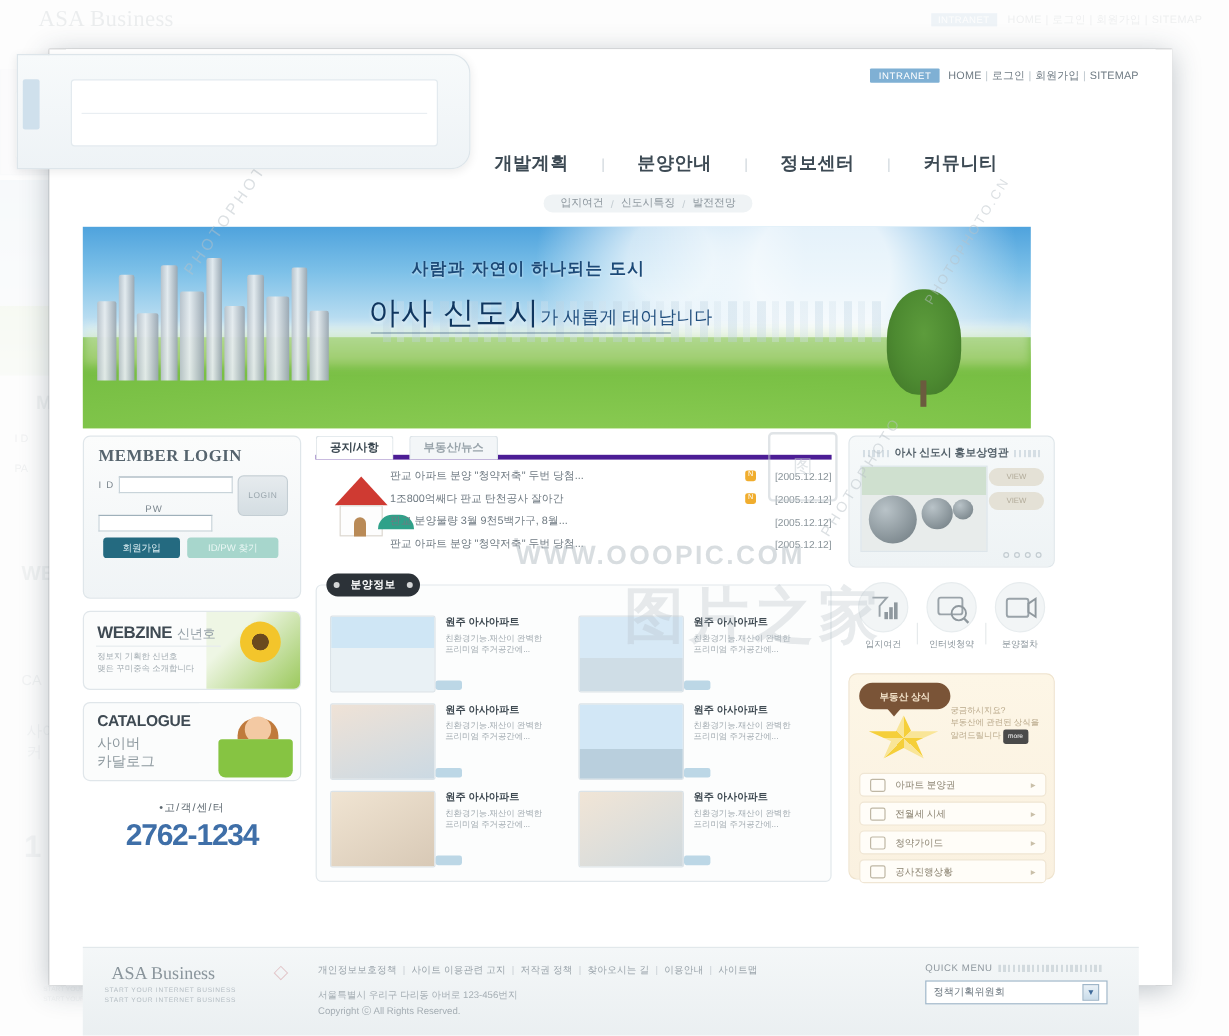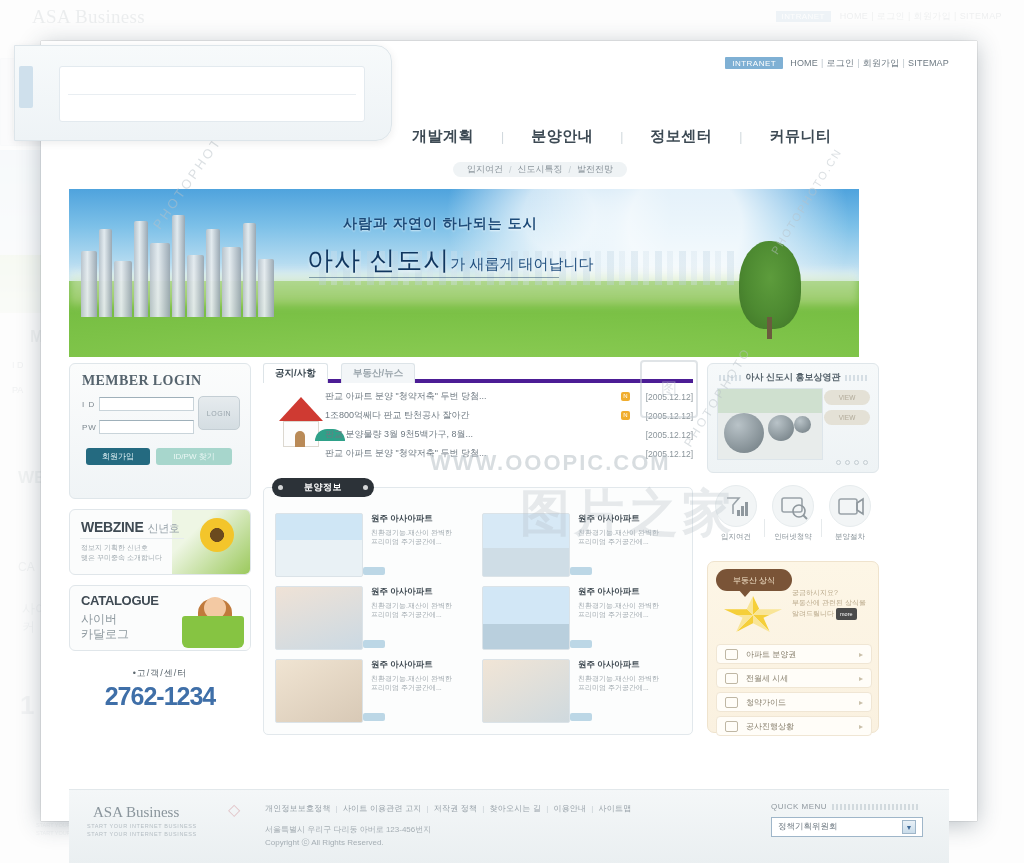--- a/index.html
+++ b/index.html
@@ -137,21 +137,21 @@
   .na-door{position:absolute;left:26px;top:36px;width:10px;height:16px;background:#b98a57;border-radius:5px 5px 0 0;}
   .na-green{position:absolute;left:46px;top:34px;width:30px;height:12px;background:#2fa189;border-radius:12px 12px 0 0;}
   .notice-list{ position:absolute; left:62px; top:4px; width:368px;}
   .n-row{ display:flex; align-items:center; height:19px; font-size:9px; color:#6f7a82;}
   .n-title{ flex:1; white-space:nowrap; overflow:hidden; text-overflow:ellipsis;}
   .n-new{ display:inline-block; width:9px; height:9px; background:#f0ad2e; color:#fff; font-size:6px; line-height:9px; text-align:center; border-radius:2px; margin:0 5px;}
   .n-date{ width:58px; text-align:right; font-size:8.5px; color:#8b959b;}
 
   
   .bun{ position:relative; margin-top:12px; border:1px solid #e2e8ec; border-radius:5px; background:#fcfdfd; height:248px;}
-  .bun-tag{ position:absolute; left:8px; top:-10px; background:#2c3238; color:#fff; font-size:9px; font-weight:bold; padding:3px 32px; border-radius:11px; letter-spacing:.5px;}
+  .bun-tag{ position:absolute; left:8px; top:-10px; background:#2c3238; color:#fff; font-size:9px; font-weight:bold; padding:3px 20px; border-radius:11px; letter-spacing:.5px;}
   .bun-tag:before,.bun-tag:after{content:"";position:absolute;top:7px;width:5px;height:5px;border-radius:50%;background:#fff;opacity:.8;}
   .bun-tag:before{left:6px;} .bun-tag:after{right:6px;}
   .bun-grid{ position:absolute; left:7px; top:22px; width:414px; display:flex; flex-wrap:wrap;}
   .bcard{ width:207px; height:73px; display:flex; padding:3px 4px;}
   .bc-img{ width:88px; height:64px; border:1px solid #dbe3e8; border-radius:2px;}
   .bc-txt{ flex:1; padding-left:8px; position:relative;}
   .bc-t{ font-size:8.5px; font-weight:bold; color:#3f4a52;}
   .bc-d{ font-size:7px; color:#a2abb1; line-height:9px; margin-top:3px;}
   .bc-more{ position:absolute; left:0; bottom:5px; width:22px; height:8px; background:#bcd7e6; border-radius:2px;}
   .im1{background:linear-gradient(180deg,#cfe6f5 0 42%, #e9f1f5 42% 100%);}
@@ -171,21 +171,21 @@
   .vod-dots{ position:absolute; right:10px; bottom:7px; display:flex; gap:4px;}
   .vod-dots i{ width:5px; height:5px; border:1px solid #c3ccd1; border-radius:50%; display:block;}
 
   .icons3{ position:relative; margin-top:12px; height:66px; display:flex; justify-content:space-between; padding:0 4px;}
   .ic{ width:50px; text-align:center;}
   .ic-c{ width:42px; height:42px; margin:0 auto; border-radius:50%; background:#f2f5f6; border:1px solid #e7ecee; position:relative;}
   .ic-l{ font-size:7.5px; color:#8a949b; margin-top:5px;}
   .ic-sep{ width:1px; height:18px; background:#e6eaec; margin-top:34px;}
 
   .estate{ position:relative; margin-top:10px; width:172px; height:172px; background:linear-gradient(180deg,#fdf6e6,#faf1e0); border:1px solid #efe3cd; border-radius:7px;}
-  .es-bubble{ position:absolute; left:8px; top:7px; width:76px; height:22px; background:#7a5437; border-radius:11px; color:#f3e2c9; font-size:8px; font-weight:normal; display:flex;align-items:center;justify-content:center;}
+  .es-bubble{ position:absolute; left:8px; top:7px; width:76px; height:22px; background:#7a5437; border-radius:11px; color:#f3e2c9; font-size:8px; font-weight:bold; display:flex;align-items:center;justify-content:center;}
   .es-bubble:after{content:"";position:absolute;left:22px;bottom:-6px;border-left:7px solid transparent;border-right:7px solid transparent;border-top:8px solid #7a5437;}
   .es-star{ position:absolute; left:16px; top:34px; width:58px; height:38px; background:
       conic-gradient(from 0deg, #f5cf3a 0 12%, #f9e597 12% 25%, #f5cf3a 25% 37%, #f9e597 37% 50%, #f5cf3a 50% 62%, #f9e597 62% 75%, #f5cf3a 75% 87%, #f9e597 87% 100%);
       clip-path: polygon(50% 0,61% 35%,100% 35%,68% 57%,79% 95%,50% 72%,21% 95%,32% 57%,0 35%,39% 35%); }
   .es-desc{ position:absolute; left:84px; top:26px; width:82px; font-size:7px; color:#b9a98b; line-height:10px;}
   .es-more{ display:inline-block; background:#4a4a4a; color:#fff; font-size:5.5px; padding:1px 4px; border-radius:2px; margin-left:2px;}
   .es-list{ position:absolute; left:8px; top:82px; width:156px;}
   .es-row{ height:20px; margin-bottom:4px; background:#fffdf8; border:1px solid #f0e6d4; border-radius:4px; display:flex; align-items:center; padding:0 8px; font-size:8px; color:#8b8371;}
   .es-ico{ width:13px; height:11px; border:1px solid #bfb7a4; border-radius:2px; margin-right:8px;}
   .es-arrow{ margin-left:auto; color:#c9bfa8; font-size:8px;}
@@ -303,21 +303,21 @@
       <div class="content">
 
         <div class="col-left">
 
           <div class="login-box">
             <div class="login-title">MEMBER LOGIN</div>
             <div class="lf-row" style="top:33px;">
               <span class="lf-lbl">I D</span>
               <input class="lf-in" placeholder="" style="">
             </div>
-            <div class="lf-row" style="top:56px;">
+            <div class="lf-row" style="top:56px;flex-direction:column;">
               <span class="lf-lbl">PW</span>
               <input class="lf-in" type="password" placeholder="" style="">
             </div>
             <div class="login-btn">LOGIN</div>
             <div class="btn-join">회원가입</div>
             <div class="btn-find">ID/PW 찾기</div>
           </div>
 
           <div class="promo webzine">
             <div class="wz-art">

